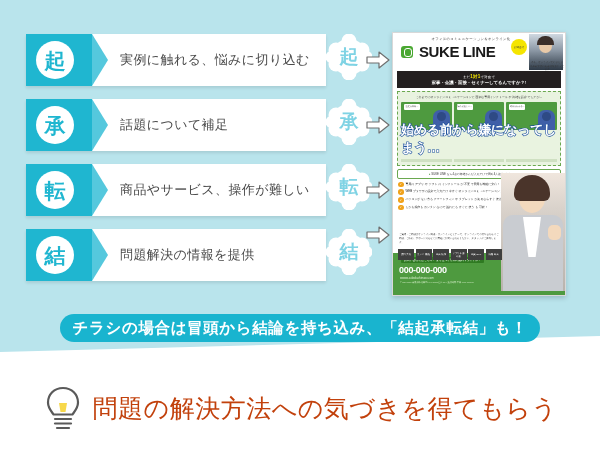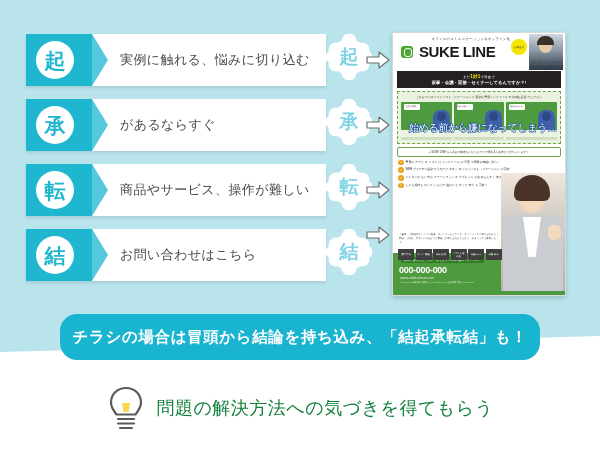--- a/index.html
+++ b/index.html
@@ -131,22 +131,22 @@
   }
   .f-panel .fig{
     position:absolute;right:2px;bottom:0;width:17px;height:20px;
     background:#3f5fa8;border-radius:7px 7px 0 0;
   }
   .f-panel .fig:before{
     content:"";position:absolute;left:4px;top:2px;width:9px;height:9px;
     border-radius:50%;background:#2e4a85;
   }
   .f-ribbon{
-    margin-top:-9px;position:relative;text-align:right;
-    font-size:10px;font-weight:normal;color:#ffffff;
+    margin-top:-9px;position:relative;text-align:left;
+    font-size:13px;font-weight:bold;color:#ffffff;
     -webkit-text-stroke:1.2px #1b4f9c;paint-order:stroke fill;
     letter-spacing:-0.3px;z-index:3;
   }
   .f-bars{display:flex;gap:2px;margin-top:2px;}
   .f-bars div{flex:1;height:3px;background:#cfe0c2;}
 
   .f-callout{
     margin:3px 4px 0;padding:2px 3px;border:1px solid #6aa84f;
     border-radius:2px;background:#fff;font-size:2.8px;color:#333;
     text-align:center;
@@ -228,65 +228,65 @@
   }
   .f-foot .co .mk:after{
     content:"";position:absolute;left:3px;top:2.5px;width:7px;height:8px;
     border:1.5px solid #4e9a3f;border-radius:3px;
   }
   .f-foot .co .sm{font-size:2.4px;}
   .f-foot .co .nm{font-size:11px;font-weight:bold;letter-spacing:-0.5px;}
 
   
   .pill{
-    position:absolute;left:60px;top:314px;width:480px;height:46px;
+    position:absolute;left:60px;top:314px;width:480px;height:28px;
     background:#19b4cf;border-radius:17px;z-index:5;
     display:flex;align-items:center;justify-content:center;
     color:#ffffff;font-size:15.5px;font-weight:bold;letter-spacing:0.6px;
   }
 
   
   .foot-line{
     position:absolute;left:0;bottom:14px;width:600px;height:56px;z-index:6;
     display:flex;align-items:center;justify-content:center;gap:10px;
   }
   .bulb{width:40px;height:46px;flex:none;}
   .foot-text{
-    font-size:18px;color:#15803d;letter-spacing:0.5px;white-space:nowrap;
+    font-size:25px;color:#c2410c;letter-spacing:0.5px;white-space:nowrap;
   }
 </style>
 </head>
 <body>
 
 <div class="bottom-white"></div>
 
 <div class="rows">
 
   <div class="row">
     <div class="row-tab"></div>
     <div class="row-badge">起</div>
     <div class="row-text">実例に触れる、悩みに切り込む</div>
   </div>
 
   <div class="row">
     <div class="row-tab"></div>
     <div class="row-badge">承</div>
-    <div class="row-text">があるならすぐ</div>
+    <div class="row-text">話題について補足</div>
   </div>
 
   <div class="row">
     <div class="row-tab"></div>
     <div class="row-badge">転</div>
     <div class="row-text">商品やサービス、操作が難しい</div>
   </div>
 
   <div class="row">
     <div class="row-tab"></div>
     <div class="row-badge">結</div>
-    <div class="row-text">お問い合わせはこちら</div>
+    <div class="row-text">問題解決の情報を提供</div>
   </div>
 </div>
 
 <div class="mid">
 
   <div class="mid-item">
     <div class="cloud">
       <svg width="46" height="46" viewBox="0 0 46 46">
         <circle cx="23" cy="23" r="18" fill="#ffffff"></circle>
         <circle cx="10" cy="16" r="7.5" fill="#ffffff"></circle>

